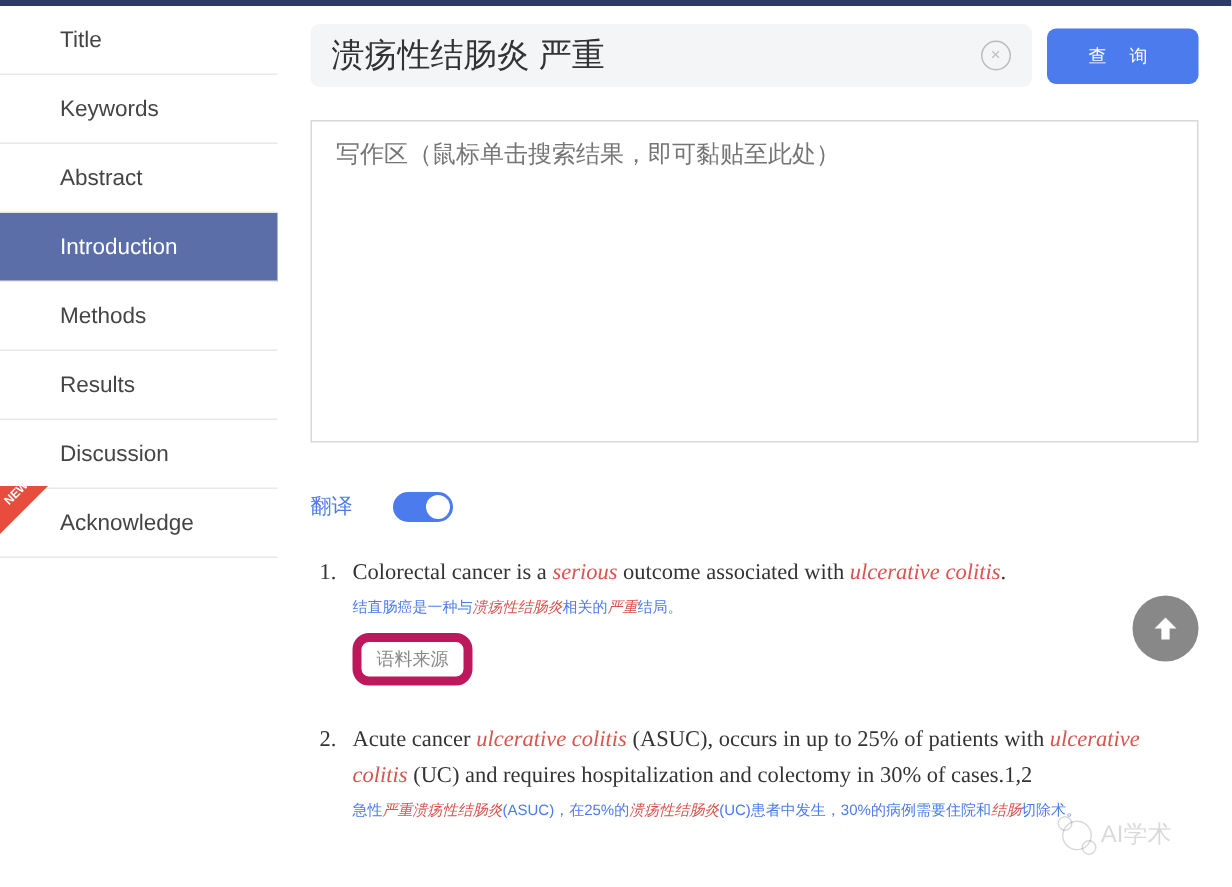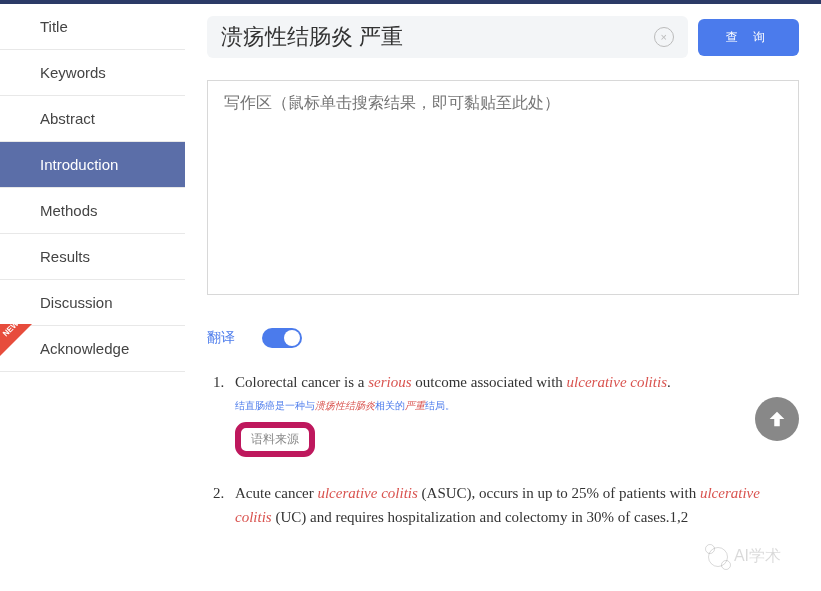--- a/index.html
+++ b/index.html
@@ -74,20 +74,21 @@
     </div>
     <div class="results" id="results">
         <div class="result-item">
           <div class="result-num">1.</div>
           <div class="result-body"><div class="en-text"><span>Colorectal cancer is a </span><span class="hl">serious</span><span> outcome associated with </span><span class="hl">ulcerative colitis</span><span>.</span></div><div class="zh-text"><span>结直肠癌是一种与</span><span class="zh-hl">溃疡性结肠炎</span><span>相关的</span><span class="zh-hl">严重</span><span>结局。</span></div><span class="source-btn">语料来源</span></div>
         </div>
         <div class="result-item">
           <div class="result-num">2.</div>
           <div class="result-body">
             <div class="en-text"><span>Acute cancer </span><span class="hl">ulcerative colitis</span><span> (ASUC), occurs in up to 25% of patients with </span><span class="hl">ulcerative colitis</span><span> (UC) and requires hospitalization and colectomy in 30% of cases.1,2</span></div>
+            <div class="zh-text"><span>急性</span><span class="zh-hl">严重溃疡性结肠炎</span><span>(ASUC)，在25%的</span><span class="zh-hl">溃疡性结肠炎</span><span>(UC)患者中发生，30%的病例需要住院和</span><span class="zh-hl">结肠</span><span>切除术。</span></div>
           </div>
         </div>
       </div>
   </div>
 </div>
 
 <div class="scroll-top">
   <svg viewBox="0 0 24 24">
       <path d="M12 4l-8 8h5v8h6v-8h5z"></path>
     </svg>

